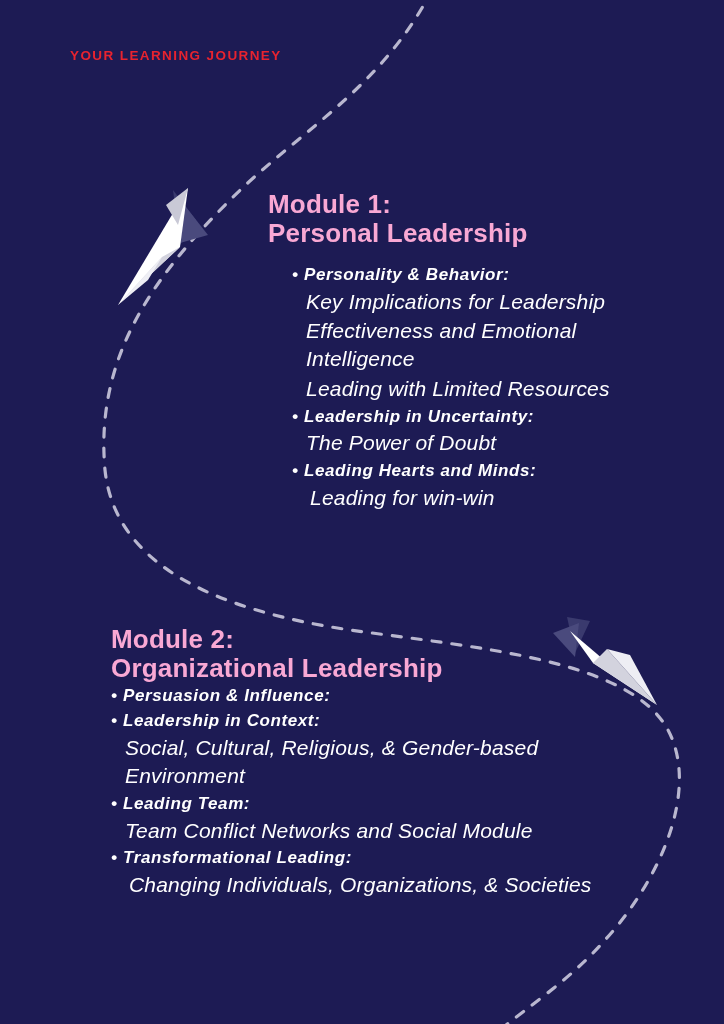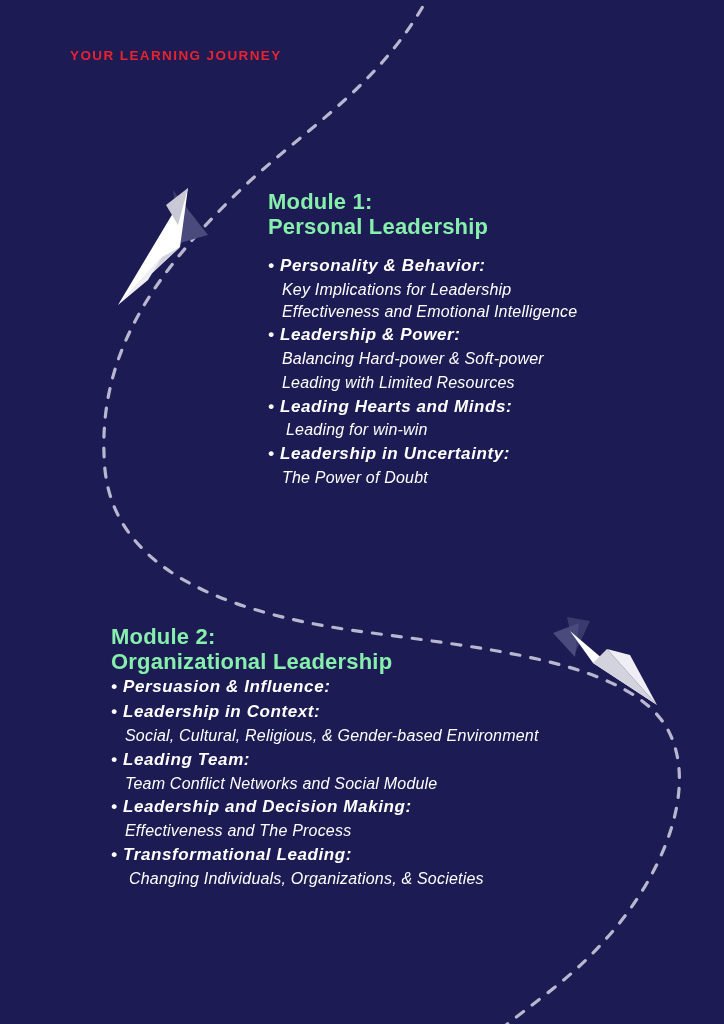--- a/index.html
+++ b/index.html
@@ -41,22 +41,22 @@
     font-weight: bold;
     letter-spacing: 1.4px;
     font-family: "Liberation Sans", sans-serif;
   }
 
   .module {
     position: absolute;
   }
 
   .module-title {
-    color: #86efac;
-    font-size: 22px;
+    color: #f9a8d4;
+    font-size: 26px;
     font-weight: bold;
     line-height: 1.12;
     letter-spacing: 0.2px;
     white-space: pre-line;
     font-family: "Liberation Sans", sans-serif;
   }
 
   .bullets {
     list-style: none;
     margin: 14px 0 0 0;
@@ -78,37 +78,37 @@
   }
 
   .bullet-dot {
     display: inline-block;
     width: 12px;
     color: #ffffff;
   }
 
   .bullet-sub {
     display: block;
-    font-size: 16px;
+    font-size: 21px;
     font-style: italic;
     font-weight: normal;
     letter-spacing: 0.2px;
     line-height: 1.35;
     color: #ffffff;
     padding-left: 14px;
     margin-top: 1px;
   }
 
   
   #module-1 {
     left: 268px;
     top: 190px;
     width: 400px;
   }
-  #module-1 .bullets { margin-top: 16px; }
+  #module-1 .bullets { margin-top: 16px; margin-left: 24px; }
 
   
   #module-2 {
     left: 111px;
     top: 625px;
     width: 540px;
   }
   #module-2 .bullets { margin-top: 2px; }
 </style>
 </head>
@@ -149,56 +149,48 @@
   <div class="module" id="module-1">
     <div class="module-title">Module 1:
 Personal Leadership</div>
     <ul class="bullets">
       <li class="bullet">
         <span class="bullet-head"><span class="bullet-dot">•</span><span>Personality &amp; Behavior:</span></span>
         <span class="bullet-sub" style="white-space:pre-line">Key Implications for Leadership
 Effectiveness and Emotional Intelligence</span>
       </li>
       <li class="bullet">
-        <span class="bullet-head"><span class="bullet-dot">•</span><span>Leadership &amp; Power:</span></span>
-        <span class="bullet-sub" style="white-space:pre-line">Balancing Hard-power &amp; Soft-power</span>
+        <span class="bullet-sub" style="white-space:pre-line">Leading with Limited Resources</span>
       </li>
       <li class="bullet">
-        <span class="bullet-sub" style="white-space:pre-line">Leading with Limited Resources</span>
+        <span class="bullet-head"><span class="bullet-dot">•</span><span>Leadership in Uncertainty:</span></span>
+        <span class="bullet-sub" style="white-space:pre-line">The Power of Doubt</span>
       </li>
       <li class="bullet">
         <span class="bullet-head"><span class="bullet-dot">•</span><span>Leading Hearts and Minds:</span></span>
         <span class="bullet-sub" style="white-space:pre-line; padding-left:18px">Leading for win-win</span>
-      </li>
-      <li class="bullet">
-        <span class="bullet-head"><span class="bullet-dot">•</span><span>Leadership in Uncertainty:</span></span>
-        <span class="bullet-sub" style="white-space:pre-line">The Power of Doubt</span>
       </li>
     </ul>
   </div>
 
   <div class="module" id="module-2">
     <div class="module-title">Module  2:
 Organizational Leadership</div>
     <ul class="bullets">
       <li class="bullet">
         <span class="bullet-head"><span class="bullet-dot">•</span><span>Persuasion &amp; Influence:</span></span>
       </li>
       <li class="bullet">
         <span class="bullet-head"><span class="bullet-dot">•</span><span>Leadership in Context:</span></span>
         <span class="bullet-sub" style="white-space:pre-line">Social, Cultural, Religious, &amp; Gender-based Environment</span>
       </li>
       <li class="bullet">
         <span class="bullet-head"><span class="bullet-dot">•</span><span>Leading Team:</span></span>
         <span class="bullet-sub" style="white-space:pre-line">Team Conflict Networks and Social Module</span>
       </li>
       <li class="bullet">
-        <span class="bullet-head"><span class="bullet-dot">•</span><span>Leadership and Decision Making:</span></span>
-        <span class="bullet-sub" style="white-space:pre-line">Effectiveness and The Process</span>
-      </li>
-      <li class="bullet">
         <span class="bullet-head"><span class="bullet-dot">•</span><span>Transformational  Leading:</span></span>
         <span class="bullet-sub" style="white-space:pre-line; padding-left:18px">Changing Individuals, Organizations, &amp; Societies</span>
       </li>
     </ul>
   </div>
 
 </div>
 
 </body></html>

